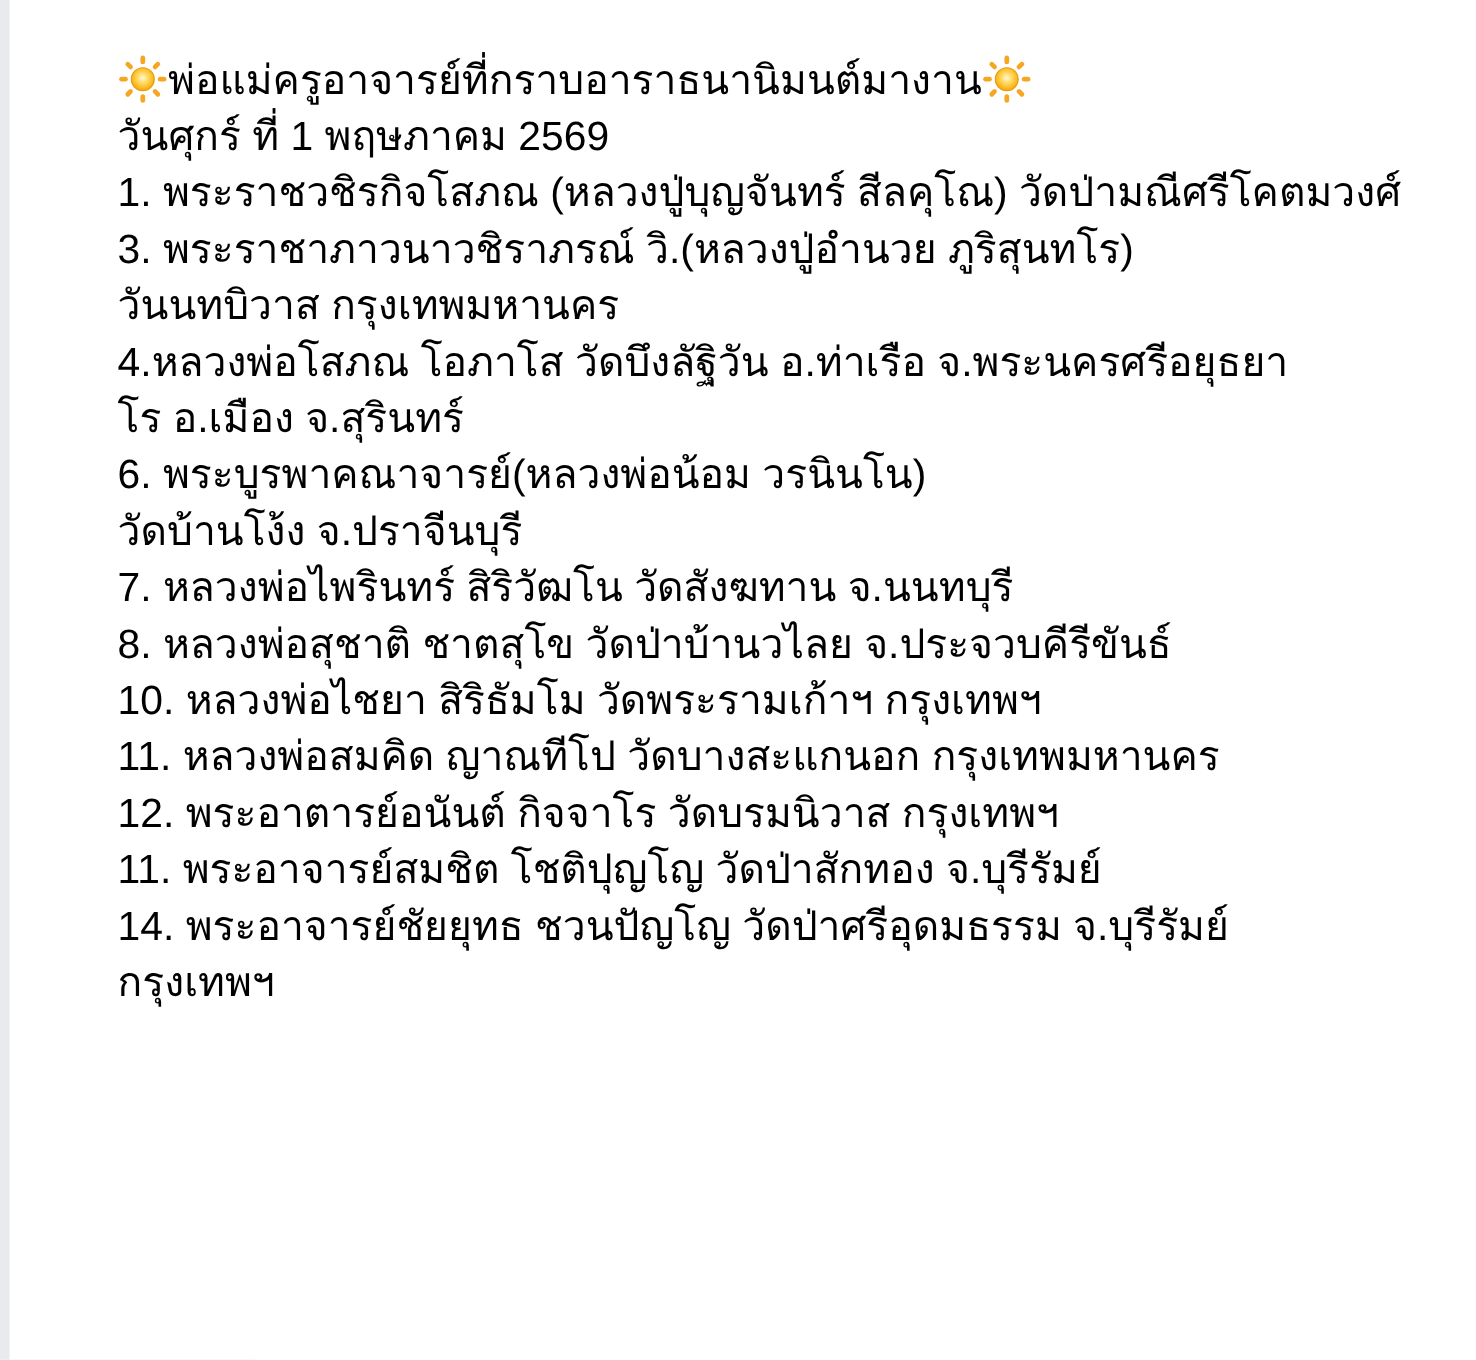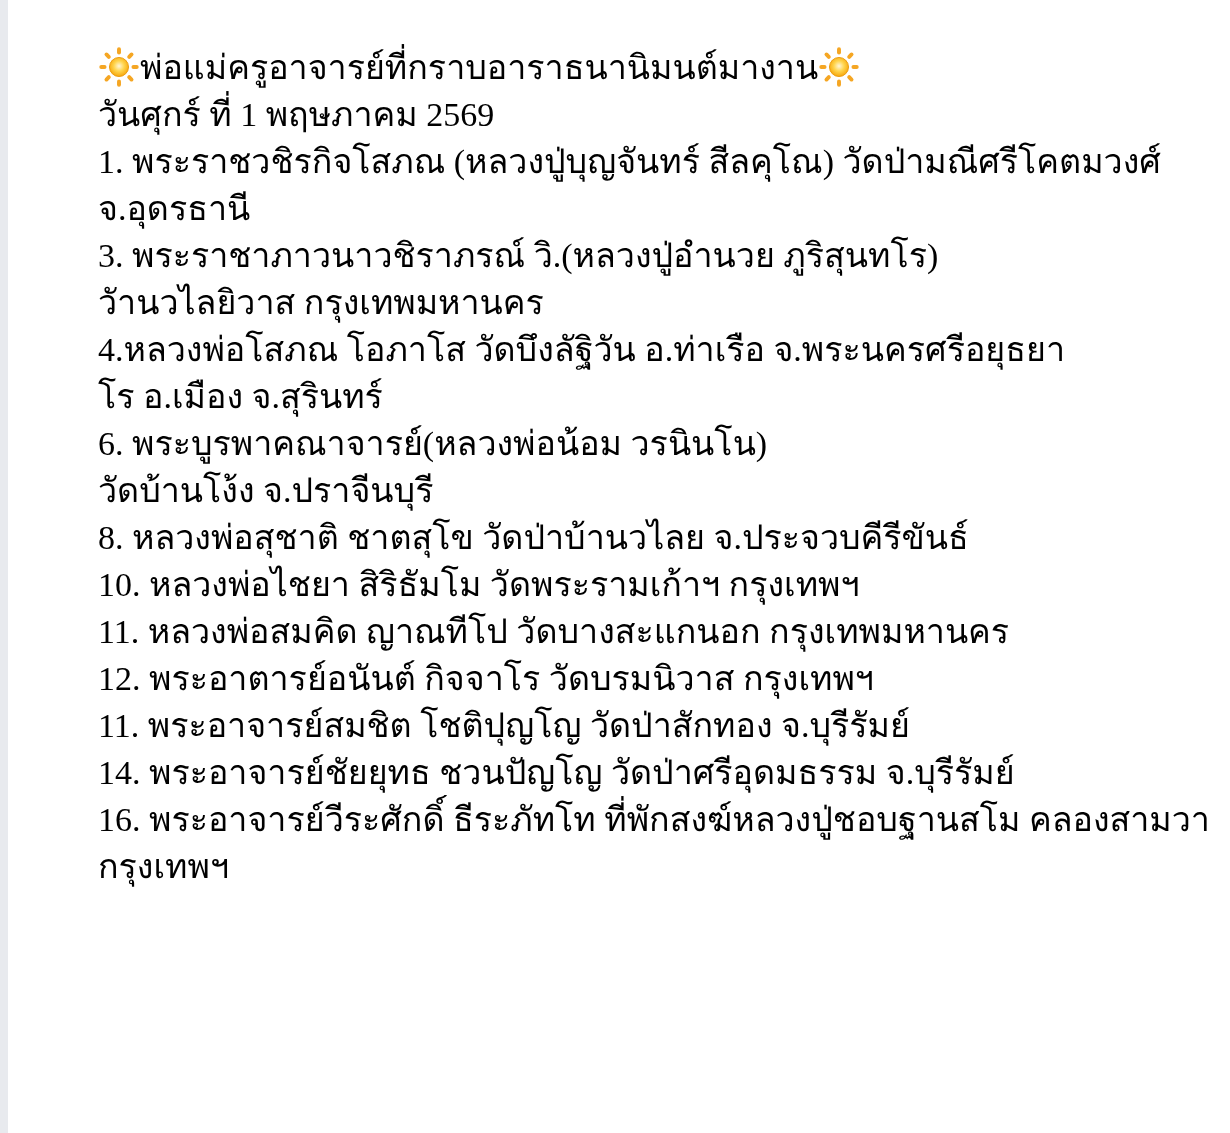--- a/index.html
+++ b/index.html
@@ -22,21 +22,20 @@
   }
   .content {
     padding: 44px 40px 0 42px;
     color: #000000;
     font-size: 34px;
     line-height: 47px;
   }
   .line {
     white-space: nowrap;
     height: 47px;
-    font-family: Liberation Serif, serif;
   }
   .header-line {
     white-space: nowrap;
     height: 47px;
   }
   .sun {
     display: inline-block;
     width: 42px;
     height: 42px;
     vertical-align: -9px;
@@ -81,30 +80,29 @@
       <span class="sun"><svg viewBox="0 0 64 64" width="42" height="42">
             <use href="#sun-shape"></use>
           </svg></span><span>พ่อแม่ครูอาจารย์ที่กราบอาราธนานิมนต์มางาน</span><span class="sun"><svg viewBox="0 0 64 64" width="42" height="42">
             <use href="#sun-shape"></use>
           </svg></span>
     </div>
 
     <div class="line">วันศุกร์ ที่ 1 พฤษภาคม 2569</div>
 
     <div class="line">1. พระราชวชิรกิจโสภณ (หลวงปู่บุญจันทร์ สีลคุโณ) วัดป่ามณีศรีโคตมวงศ์</div>
-    <div class="line">จ.อุดรธานี</div>
     <div class="line">3. พระราชาภาวนาวชิราภรณ์ วิ.(หลวงปู่อำนวย ภูริสุนทโร)</div>
-    <div class="line">วัานวไลยิวาส กรุงเทพมหานคร</div>
+    <div class="line">วันนทบิวาส กรุงเทพมหานคร</div>
     <div class="line">4.หลวงพ่อโสภณ โอภาโส วัดบึงลัฐิวัน อ.ท่าเรือ จ.พระนครศรีอยุธยา</div>
     <div class="line">โร อ.เมือง จ.สุรินทร์</div>
     <div class="line">6. พระบูรพาคณาจารย์(หลวงพ่อน้อม วรนินโน)</div>
     <div class="line">วัดบ้านโง้ง จ.ปราจีนบุรี</div>
+    <div class="line">7. หลวงพ่อไพรินทร์ สิริวัฒโน วัดสังฆทาน จ.นนทบุรี</div>
     <div class="line">8. หลวงพ่อสุชาติ ชาตสุโข วัดป่าบ้านวไลย จ.ประจวบคีรีขันธ์</div>
     <div class="line">10. หลวงพ่อไชยา สิริธัมโม วัดพระรามเก้าฯ กรุงเทพฯ</div>
     <div class="line">11. หลวงพ่อสมคิด ญาณทีโป วัดบางสะแกนอก กรุงเทพมหานคร</div>
     <div class="line">12. พระอาตารย์อนันต์ กิจจาโร วัดบรมนิวาส กรุงเทพฯ</div>
     <div class="line">11. พระอาจารย์สมชิต โชติปุญโญ วัดป่าสักทอง จ.บุรีรัมย์</div>
     <div class="line">14. พระอาจารย์ชัยยุทธ ชวนปัญโญ วัดป่าศรีอุดมธรรม จ.บุรีรัมย์</div>
-    <div class="line">16. พระอาจารย์วีระศักดิ์ ธีระภัทโท ที่พักสงฆ์หลวงปู่ชอบฐานสโม คลองสามวา</div>
     <div class="line">กรุงเทพฯ</div>
 
   </div>
 </div>
 
 </body></html>

